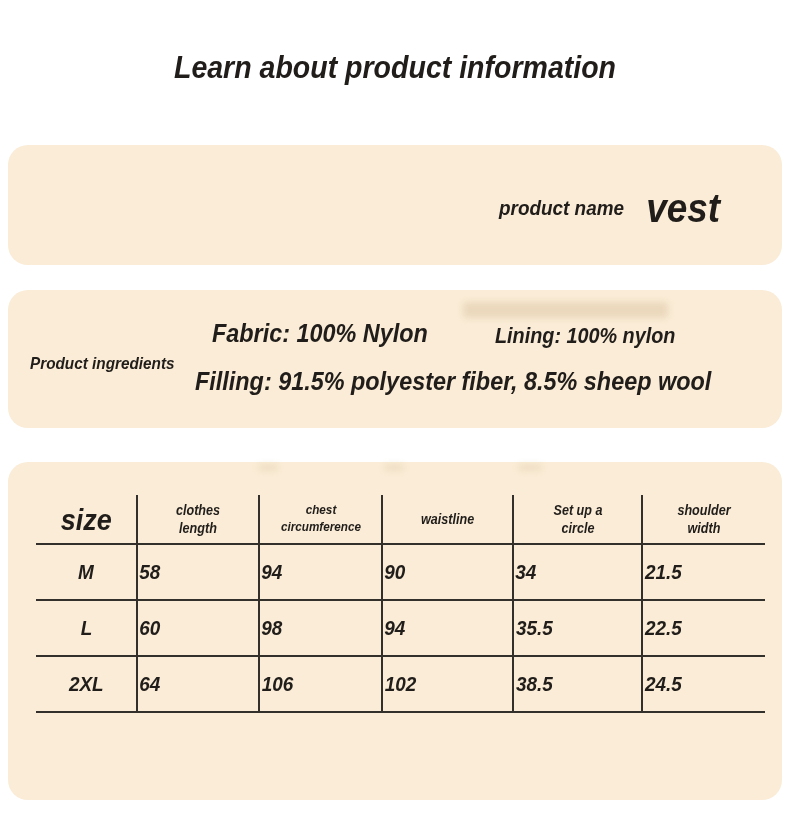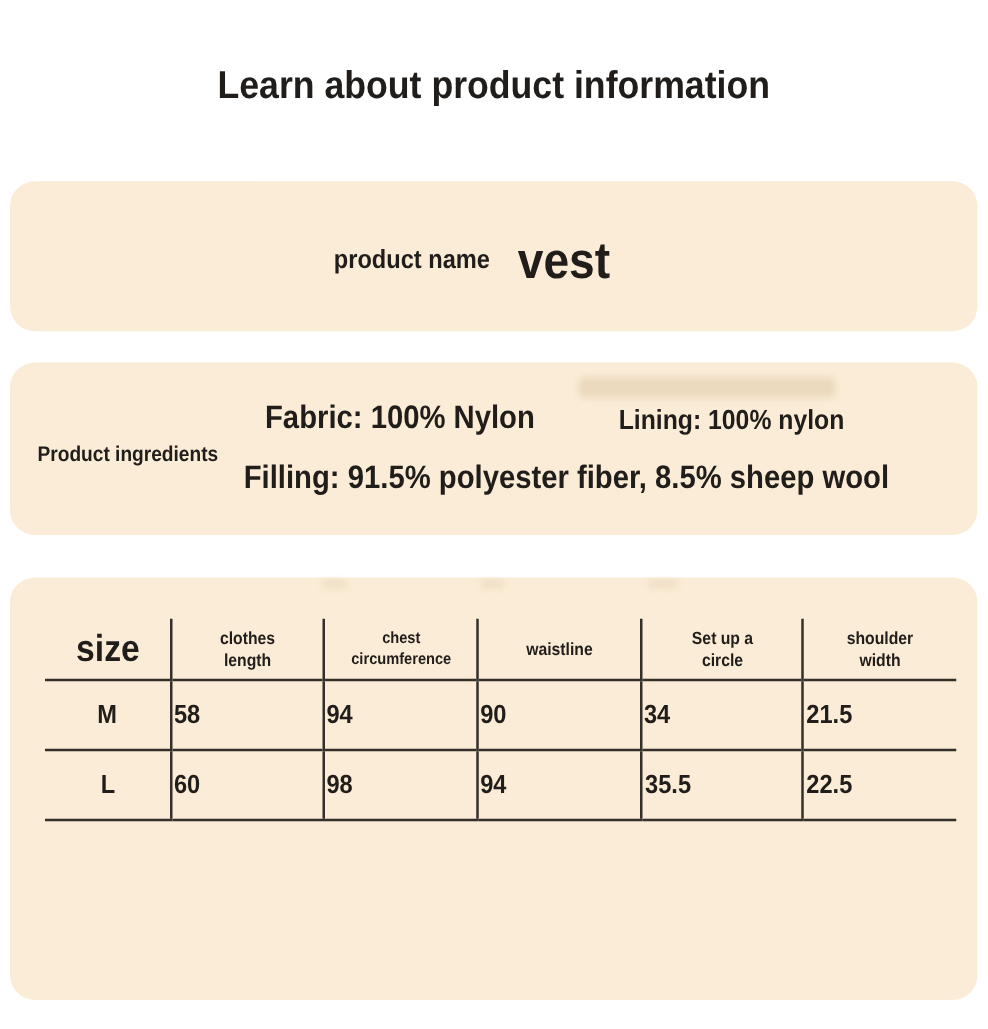--- a/index.html
+++ b/index.html
@@ -10,21 +10,21 @@
   }
   *{box-sizing:border-box;}
   html,body{margin:0;padding:0;}
   body{
     width:790px;height:823px;
     background:var(--page-bg);
     font-family:"Liberation Sans", sans-serif;
     color:var(--text);
     overflow:hidden;
   }
-  .page{position:relative;width:634px;height:823px;}
+  .page{position:relative;width:634px;height:823px;font-style:italic;}
 
   
   .cx,.cl,.cr{display:inline-block;transform:scaleX(0.9);}
   .cx{transform-origin:center;}
   .cl{transform-origin:left center;}
   .cr{transform-origin:right center;}
 
   .title{
     position:absolute;top:50px;left:0;width:790px;
     margin:0;text-align:center;
@@ -36,21 +36,21 @@
   .card{
     position:absolute;left:8px;width:774px;
     background:var(--card-bg);
     border-radius:20px;
   }
   .card-name{top:145px;height:120px;}
   .card-ingredients{top:290px;height:138px;}
   .card-table{top:462px;height:338px;}
 
   .card-name{
-    display:flex;align-items:center;justify-content:center;
+    display:flex;align-items:center;justify-content:flex-end;
     padding:6px 62px 0 27px;
   }
   .pn-label{font-size:21px;font-weight:700;}
   .pn-value{font-size:41px;font-weight:700;line-height:1;}
 
   .ing-label{position:absolute;left:22px;top:64px;font-size:17px;font-weight:700;}
   .ing-fabric{position:absolute;left:204px;top:28px;font-size:26px;font-weight:700;}
   .ing-lining{position:absolute;left:487px;top:33px;font-size:22px;font-weight:700;}
   .ing-filling{position:absolute;left:187px;top:76px;font-size:26px;font-weight:700;}
 
@@ -140,17 +140,25 @@
           <td><span class="cx">21.5</span></td>
         </tr>
         <tr>
           <th><span class="cx">L</span></th>
           <td><span class="cx">60</span></td>
           <td><span class="cx">98</span></td>
           <td><span class="cx">94</span></td>
           <td><span class="cx">35.5</span></td>
           <td><span class="cx">22.5</span></td>
         </tr>
+        <tr>
+          <th><span class="cx">2XL</span></th>
+          <td><span class="cx">64</span></td>
+          <td><span class="cx">106</span></td>
+          <td><span class="cx">102</span></td>
+          <td><span class="cx">38.5</span></td>
+          <td><span class="cx">24.5</span></td>
+        </tr>
       </tbody>
     </table>
   </section>
 
 </div>
 
 </body></html>

